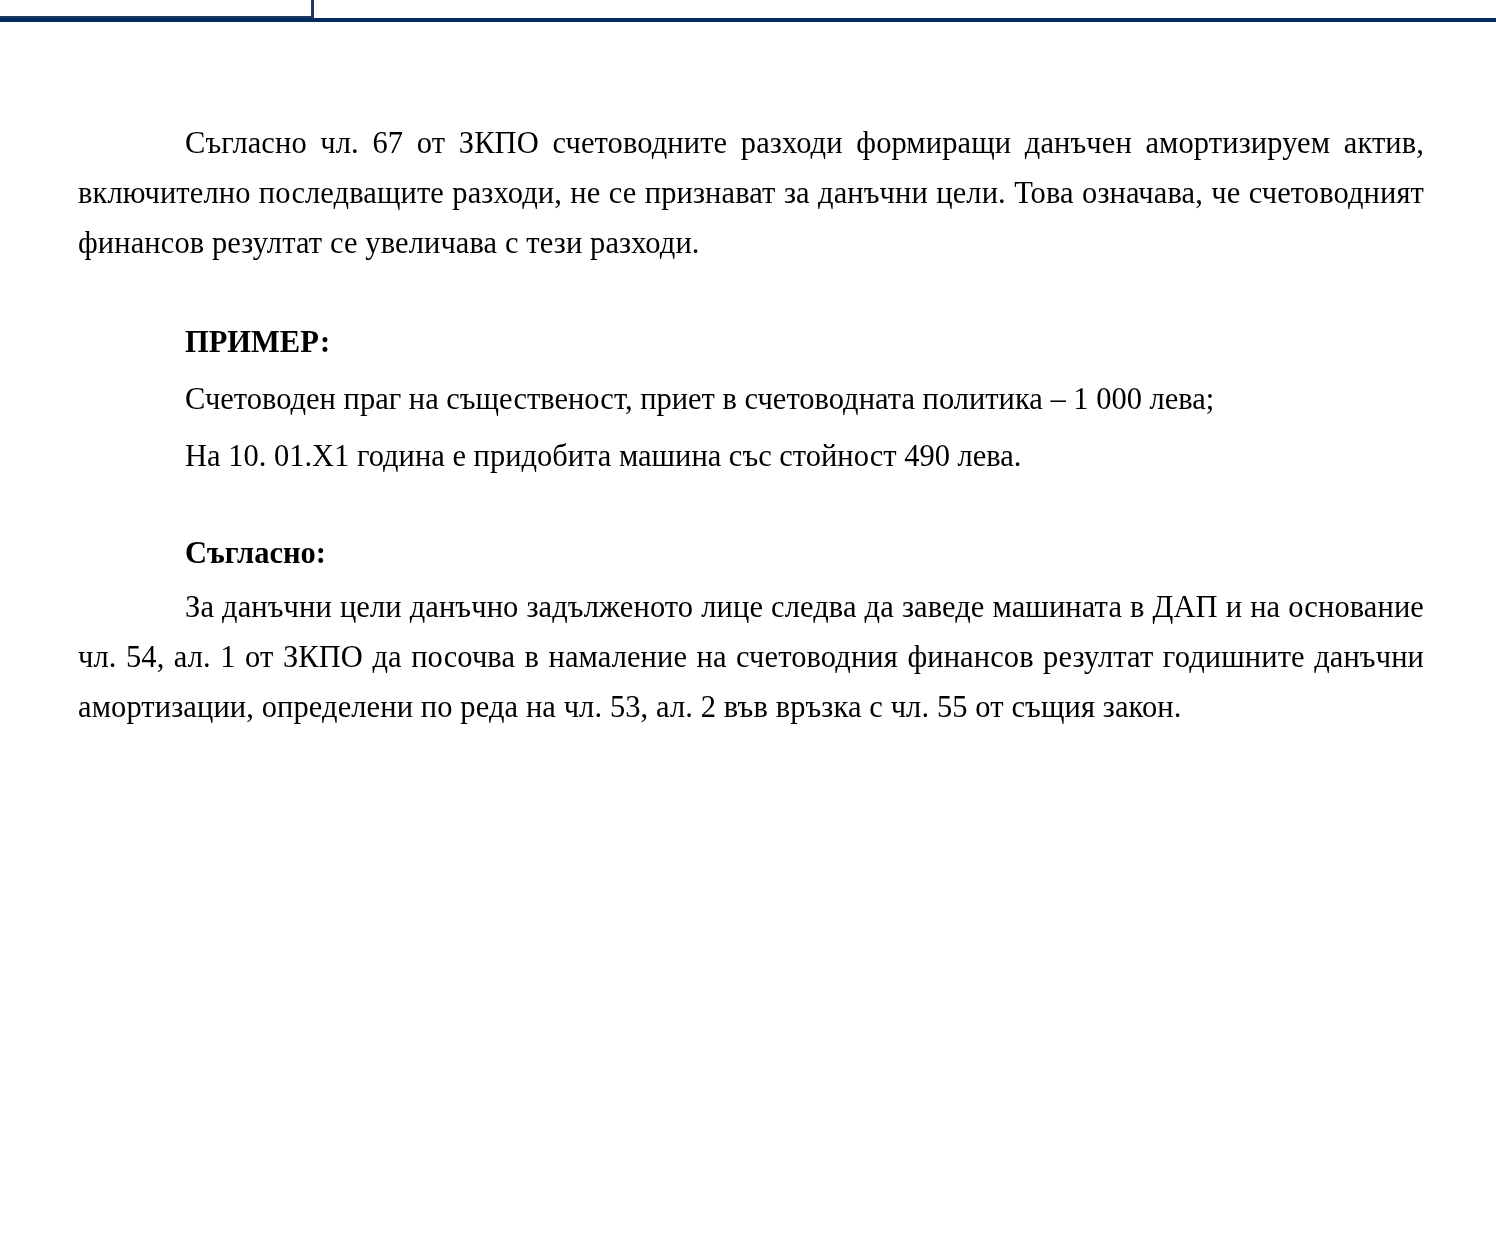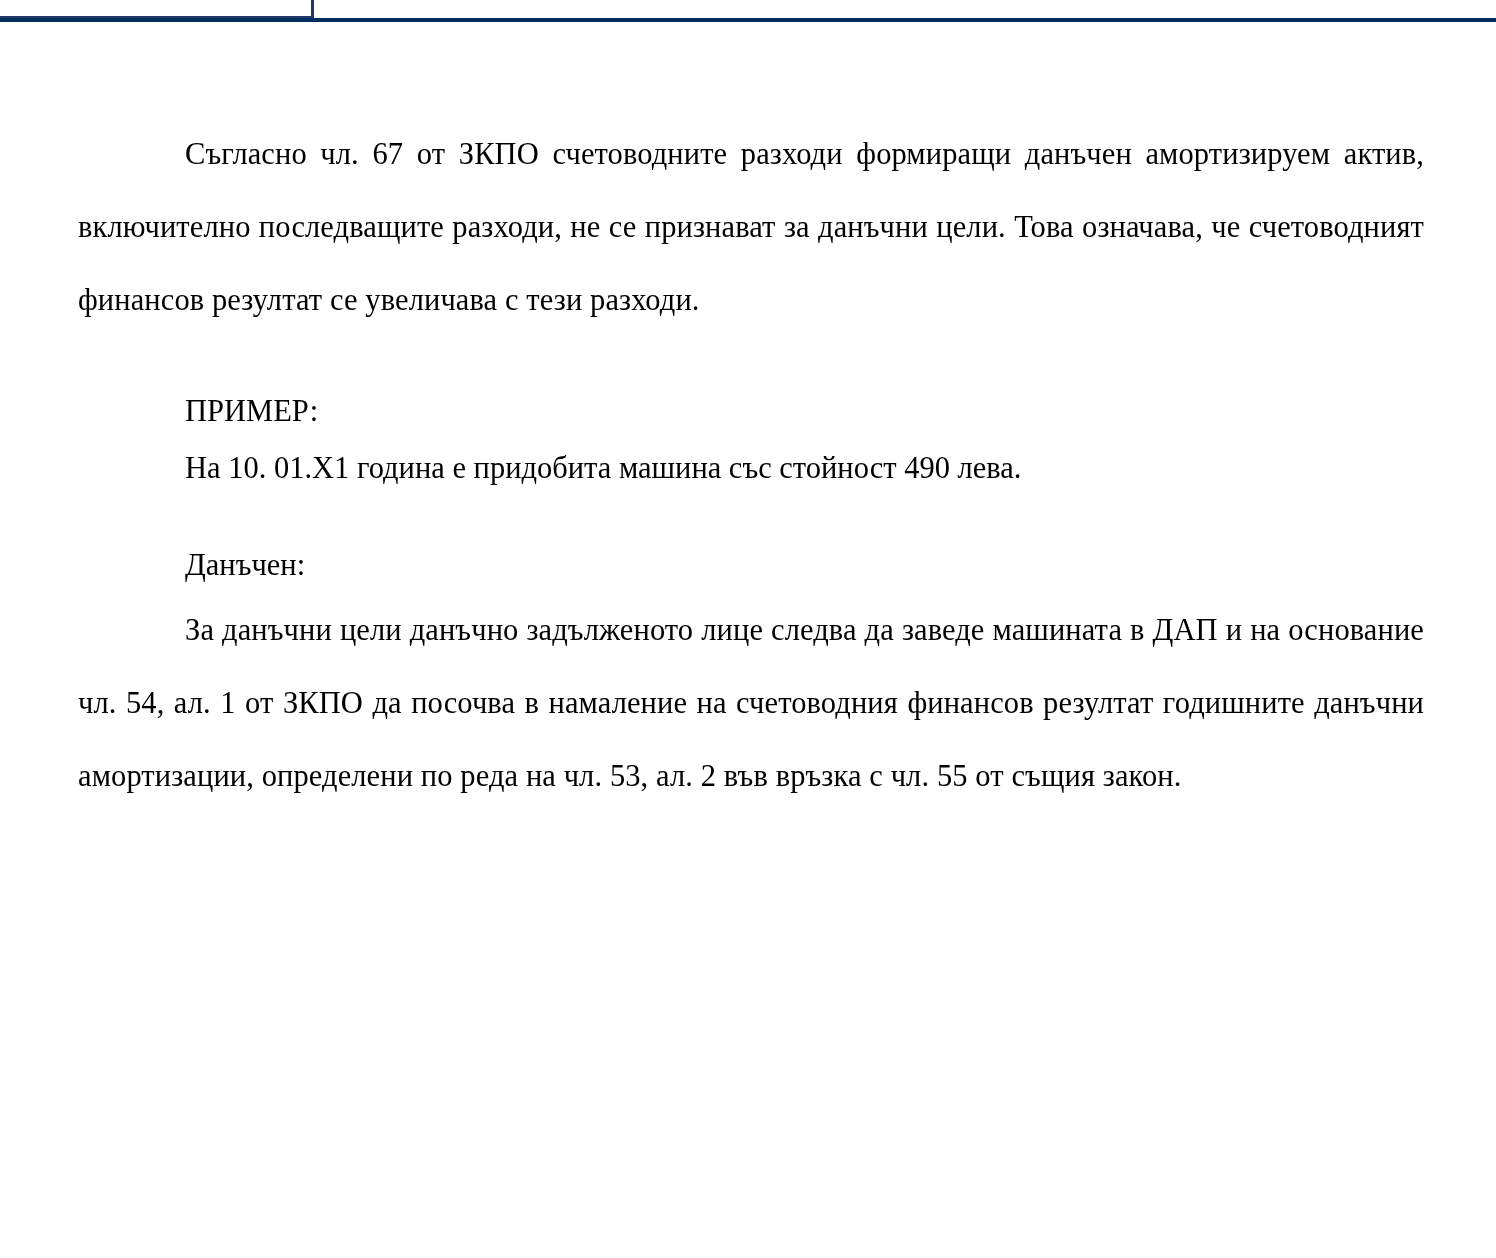--- a/index.html
+++ b/index.html
@@ -53,35 +53,35 @@
     width: 1496px;
   }
 
   .spacer-top   { height: 92px; }
   .spacer-block { height: 46px; }
   .spacer-small { height: 40px; }
 
   p.para {
     margin: 0;
     font-size: 30.5px;
-    line-height: 73px;
+    line-height: 50px;
     text-align: justify;
     text-justify: inter-word;
     text-indent: 107px;
     letter-spacing: 0.1px;
   }
   p.para.last-line-left {
     text-align-last: left;
   }
 
   h3.heading {
     margin: 0;
     font-size: 30.5px;
     line-height: 57px;
-    font-weight: normal;
+    font-weight: bold;
     text-indent: 107px;
     text-align: left;
   }
 
   p.listline {
     margin: 0;
     font-size: 30.5px;
     line-height: 57px;
     text-align: left;
     text-indent: 107px;
@@ -100,24 +100,25 @@
 
   <div class="spacer-top"></div>
 
   <p class="para">Съгласно чл. 67 от ЗКПО счетоводните разходи формиращи данъчен амортизируем актив, включително последващите разходи, не се признават за данъчни цели. Това означава, че счетоводният финансов резултат се увеличава с тези разходи.</p>
 
 
   <div class="spacer-block"></div>
 
   <h3 class="heading">ПРИМЕР:</h3>
 
+  <p class="listline">Счетоводен праг на същественост, приет в счетоводната политика – 1 000 лева;</p>
 
 
   <p class="listline">На 10. 01.Х1 година е придобита машина със стойност 490 лева.</p>
 
   <div class="spacer-small"></div>
 
-  <h3 class="heading">Данъчен:</h3>
+  <h3 class="heading">Съгласно:</h3>
 
 
   <p class="para last-line-left">За данъчни цели данъчно задълженото лице следва да заведе машината в ДАП и на основание чл. 54, ал. 1 от ЗКПО да посочва в намаление на счетоводния финансов резултат годишните данъчни амортизации, определени по реда на чл. 53, ал. 2 във връзка с чл. 55 от същия закон.</p>
 
 </div>
 
 </body></html>

